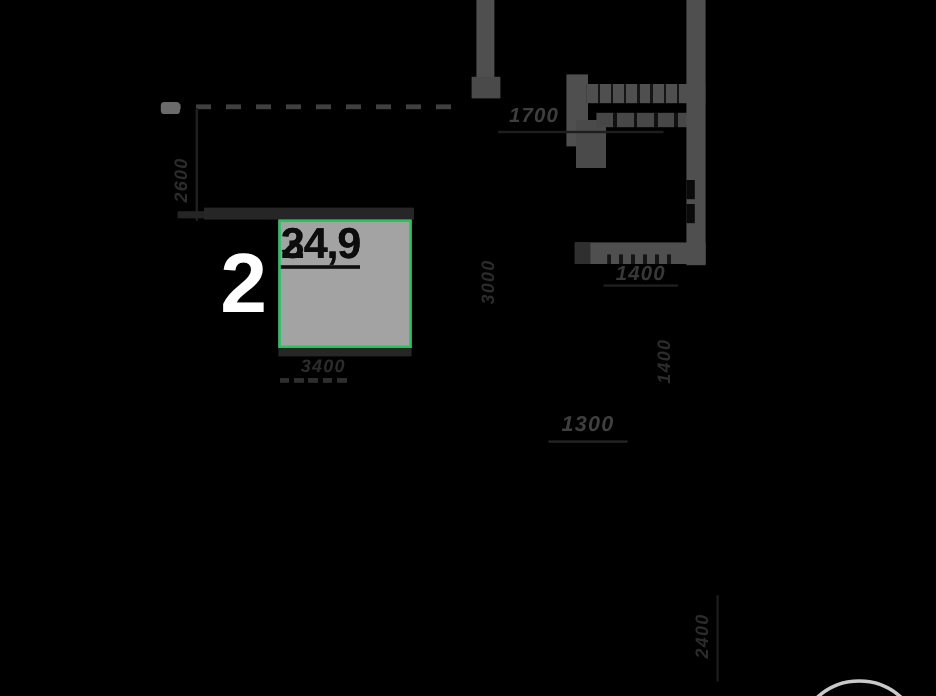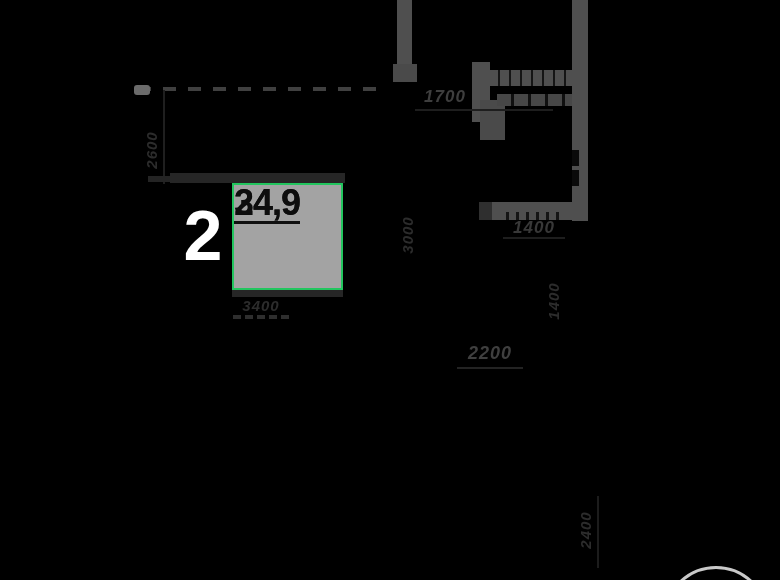--- a/index.html
+++ b/index.html
@@ -44,21 +44,21 @@
   .dimline-2200{left:457px;top:367px;width:66px;height:2px;background:#232323;}
   .dimline-right{left:597px;top:496px;width:2px;height:72px;background:#1c1c1c;}
 
   
   .dim{color:#333333;font-size:17px;font-style:italic;font-weight:600;
        letter-spacing:1px;text-align:center;line-height:18px;height:18px;}
   .dim-v{width:60px;transform:rotate(-90deg);}
   .d-1700{left:416px;top:88px;width:58px;color:#3e3e3e;}
   .d-1100{left:506px;top:219px;width:56px;color:#383838;}
   .d-2200{left:459px;top:344px;width:62px;font-size:18px;color:#3f3f3f;}
-  .d-3400{left:234px;top:297px;width:54px;color:#2c2c2c;font-size:15px;}
+  .d-3400{left:234px;top:297px;width:54px;color:#2c2c2c;font-size:15px;text-align:right;}
   .d-left{left:122px;top:141px;color:#2c2c2c;font-size:15px;}
   .d-hall{left:378px;top:226px;color:#2c2c2c;font-size:15px;}
   .d-inner{left:524px;top:292px;color:#2c2c2c;font-size:15px;}
   .d-lowr{left:556px;top:521px;color:#2c2c2c;font-size:15px;}
 
   
   .plaque{left:232px;top:183px;width:111px;height:107px;background:#a3a3a3;
           border:2px solid #22c55e;display:flex;flex-direction:column;}
   .plaque .cell{position:relative;flex:1;display:flex;align-items:center;justify-content:center;
           color:#0d0d0d;font-weight:700;font-size:36px;letter-spacing:-1px;line-height:1;}
@@ -98,21 +98,21 @@
   <div class="wall-f-cap"></div>
   <div class="ticks-f"></div>
 
   <div class="dimline-1700"></div>
   <div class="dimline-1100"></div>
   <div class="dimline-2200"></div>
   <div class="dimline-right"></div>
 
   <div class="dim d-1700">1700</div>
   <div class="dim d-1100">1400</div>
-  <div class="dim d-2200">2200</div>
+  <div class="dim d-2200">1300</div>
   <div class="dim d-3400">3400</div>
   <div class="dim dim-v d-left">2600</div>
   <div class="dim dim-v d-hall">3000</div>
   <div class="dim dim-v d-inner">1400</div>
   <div class="dim dim-v d-lowr">2400</div>
 
   <div class="rooms">2</div>
   <div class="plaque">
     <div class="cell top">24,9</div>
     <div class="cell bottom">34,9</div>

